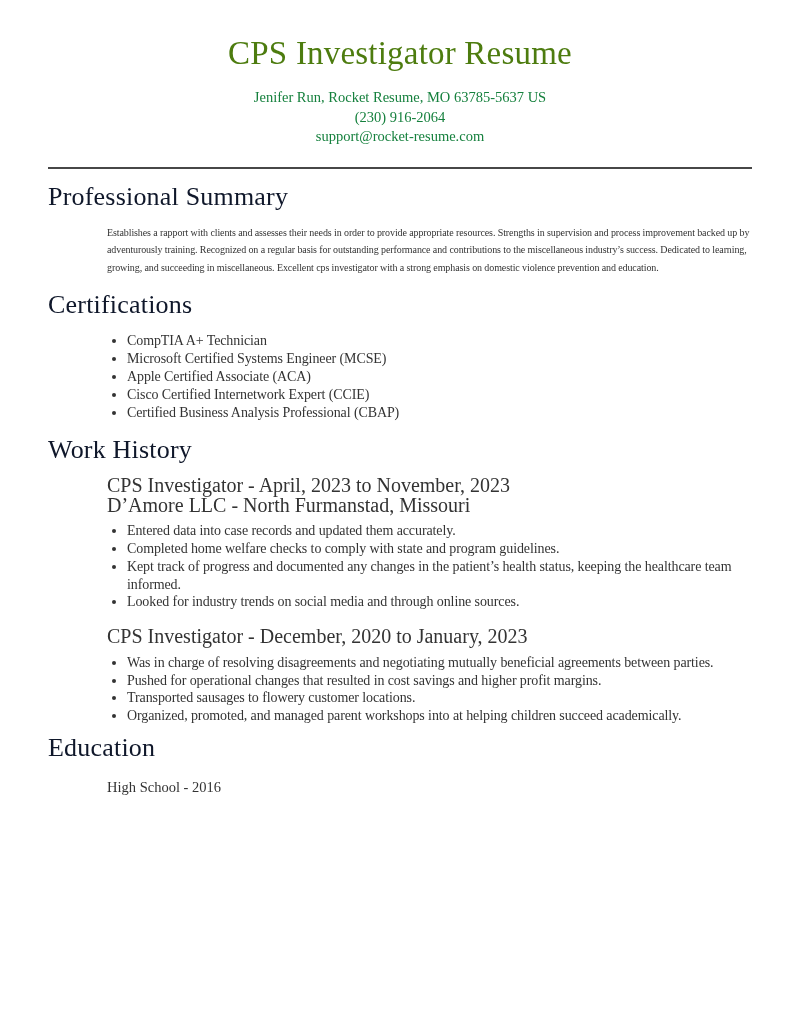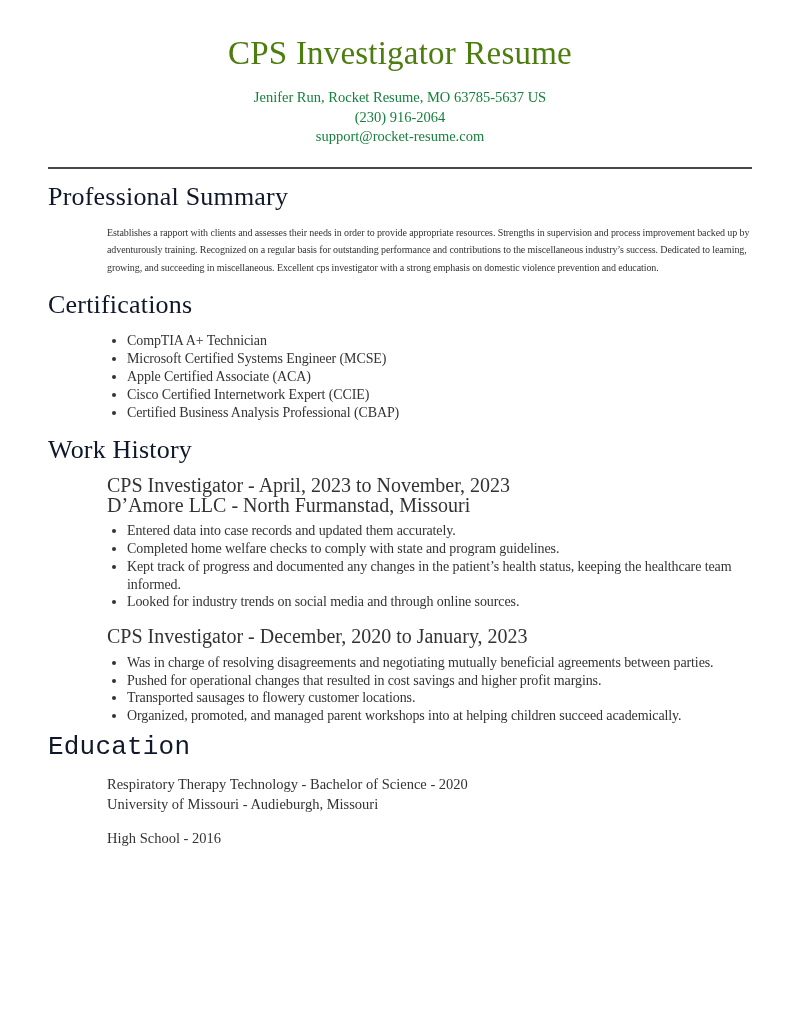--- a/index.html
+++ b/index.html
@@ -44,21 +44,21 @@
     font-size: 26px;
     line-height: 31px;
     font-weight: 400;
     color: #0f172a;
     margin: 12px 0 0 0;
     letter-spacing: 0.2px;
   }
   .sec-skills h2.section-heading        { margin-top: 9px; }
   .sec-certifications h2.section-heading{ }
   .sec-work h2.section-heading          { }
-  .sec-education h2.section-heading     { margin-top: 7px; font-family: Liberation Mono, monospace; }
+  .sec-education h2.section-heading     { margin-top: 7px; }
 
   .summary-text {
     margin: 12px 0 0 59px;
     width: 645px;
     font-size: 10px;
     line-height: 17.9px;
     letter-spacing: -0.1px;
   }
 
   ul { list-style: disc; }
@@ -151,23 +151,19 @@
         <li>Pushed for operational changes that resulted in cost savings and higher profit margins.</li>
         <li>Transported sausages to flowery customer locations.</li>
         <li>Organized, promoted, and managed parent workshops into at helping children succeed academically.</li>
       </ul>
     </div>
   </section>
 
   <section class="sec-education">
     <h2 class="section-heading">Education</h2>
 
-    <div class="edu-entry edu-first">
-      <div>Respiratory Therapy Technology - Bachelor of Science - 2020</div>
-      <div>University of Missouri - Audieburgh, Missouri</div>
-    </div>
 
     <div class="edu-entry edu-second">
       <div>High School - 2016</div>
     </div>
   </section>
 
 </div>
 
 </body></html>

